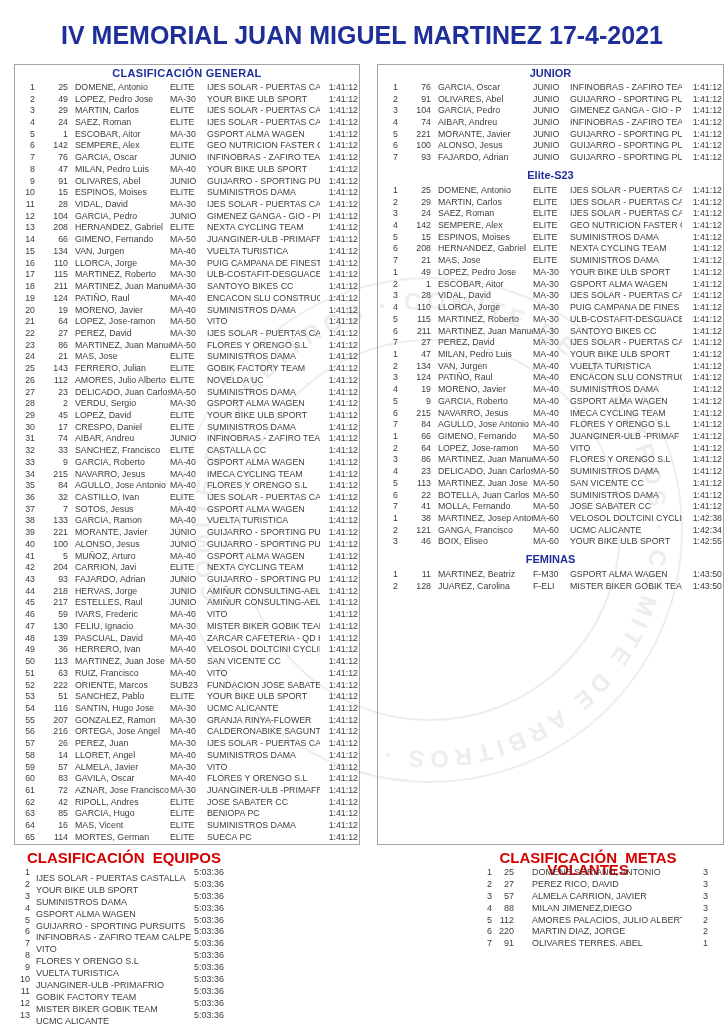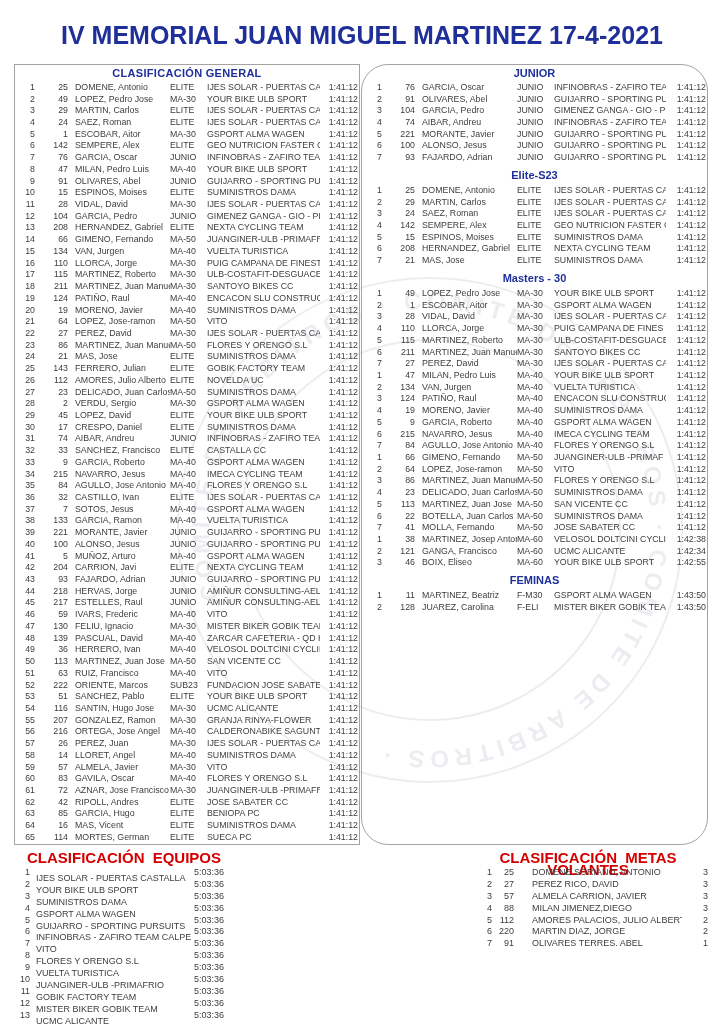--- a/index.html
+++ b/index.html
@@ -1,24 +1,24 @@
 <!DOCTYPE html>
 <html><head>
 <meta charset="utf-8">
 <style>
   html,body{margin:0;padding:0;background:#ffffff;}
   .page{position:relative;width:724px;height:1024px;background:#ffffff;overflow:hidden;
         font-family:"Liberation Sans",sans-serif;}
   .watermark{position:absolute;left:0;top:0;pointer-events:none;}
   .title{position:absolute;top:21px;left:0;width:724px;margin:0;text-align:center;
          font-size:25px;font-weight:bold;color:#1f2f9a;}
-  .boxes{position:absolute;top:64px;left:14px;display:flex;gap:1px;}
+  .boxes{position:absolute;top:64px;left:14px;display:flex;gap:17px;}
   .box{border:1px solid #a3a3a3;background:transparent;box-sizing:border-box;}
   .box.left{width:346px;height:781px;}
-  .box.right{width:347px;height:781px;border-radius:27px;}
+  .box.right{width:347px;height:781px;}
   .box-header{text-align:center;font-weight:bold;color:#1f2f9a;font-size:11px;
               height:16px;line-height:16px;letter-spacing:.3px;}
   .section-header{text-align:center;font-weight:bold;color:#1f2f9a;font-size:11px;
                   height:13px;line-height:13px;margin-top:6px;margin-bottom:2px;}
   .section:first-child .section-header{margin-top:0;height:16px;line-height:16px;margin-bottom:0;}
   .row{display:flex;height:11.72px;font-size:8.8px;color:#3d3d3d;align-items:center;
        white-space:nowrap;}
   .c{overflow:hidden;flex:none;}
   .c-pos{width:20px;text-align:right;}
   .c-dor{width:33px;text-align:right;}
@@ -704,21 +704,20 @@
             <div class="row">
               <span class="c c-pos">7</span>
               <span class="c c-dor">21</span>
               <span class="c c-name">MAS, Jose</span>
               <span class="c c-cat">ELITE</span>
               <span class="c c-team">SUMINISTROS DAMA</span>
               <span class="c c-time">1:41:12</span>
             </div>
           </div>
           <div class="section">
-            <div class="section-header">Masters - 30</div>
             <div class="row">
               <span class="c c-pos">1</span>
               <span class="c c-dor">49</span>
               <span class="c c-name">LOPEZ, Pedro Jose</span>
               <span class="c c-cat">MA-30</span>
               <span class="c c-team">YOUR BIKE ULB SPORT</span>
               <span class="c c-time">1:41:12</span>
             </div>
             <div class="row">
               <span class="c c-pos">2</span>

